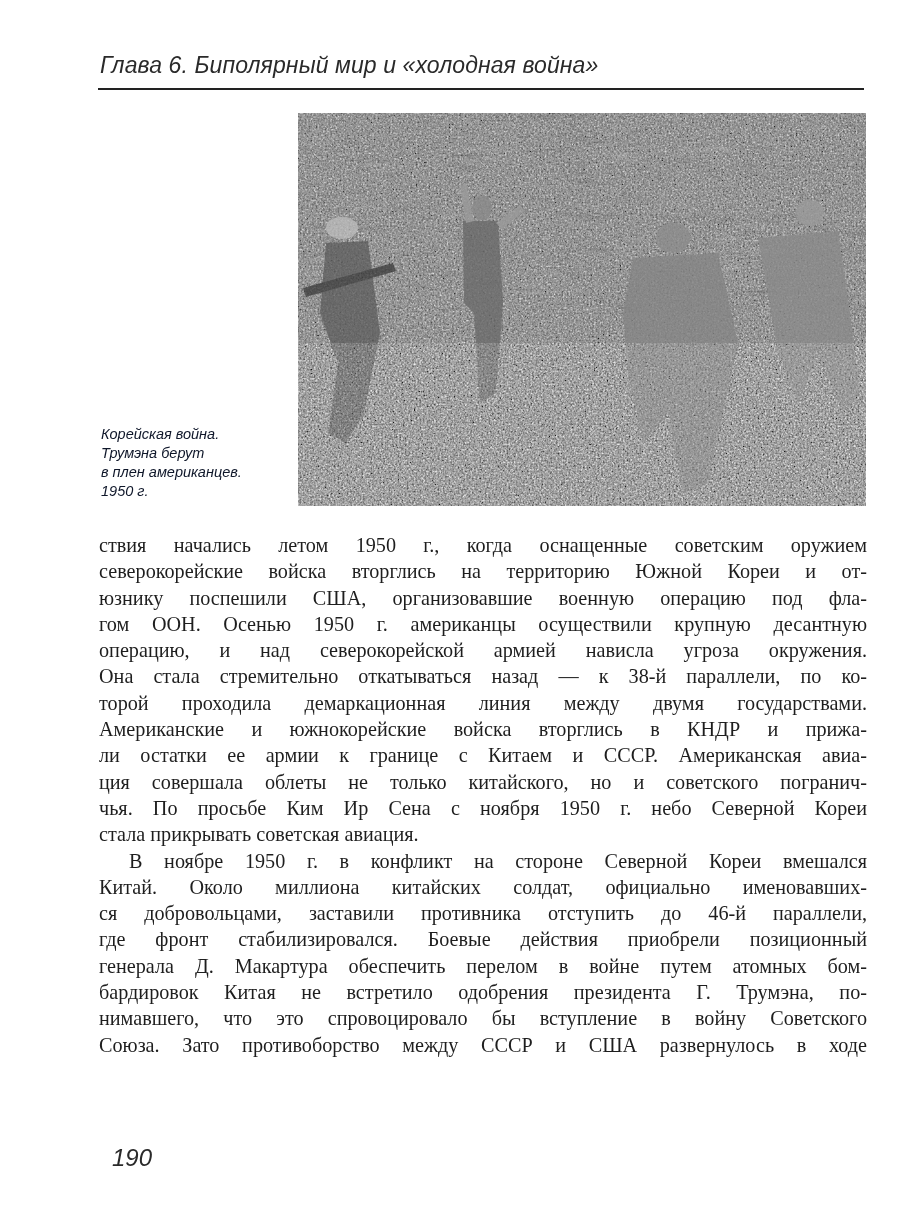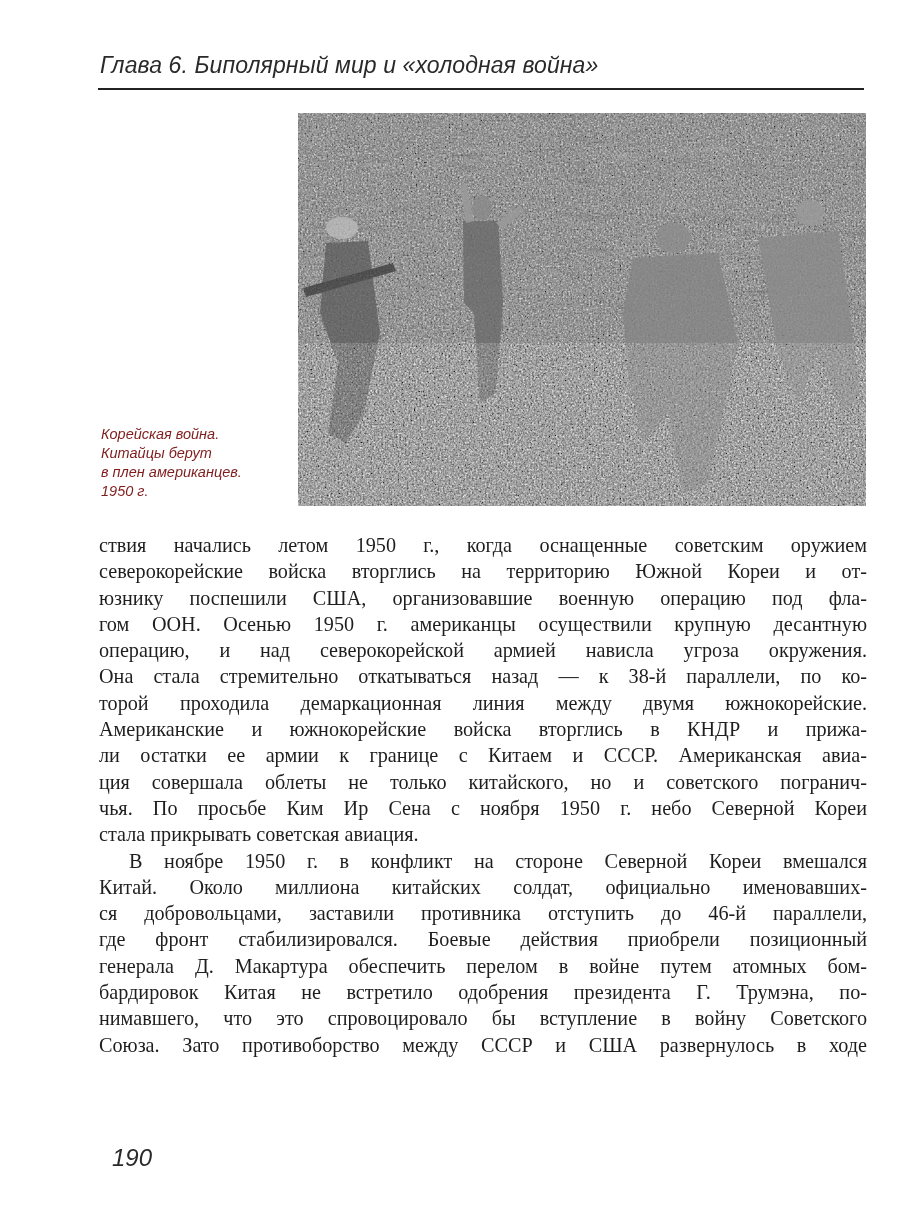--- a/index.html
+++ b/index.html
@@ -14,21 +14,21 @@
     background: #222;
   }
   .photo {
     position: absolute; left: 298px; top: 113px; width: 568px; height: 393px;
     overflow: hidden; background: #7a7a7a;
   }
   .photo svg { display: block; width: 100%; height: 100%; }
   .caption {
     position: absolute; left: 101px; top: 425px; width: 190px;
     font-family: "Liberation Sans", sans-serif; font-style: italic;
-    font-size: 14.5px; line-height: 19px; color: #7f1d1d;
+    font-size: 14.5px; line-height: 19px; color: #0f172a;
   }
   .caption div { white-space: nowrap; }
   .body-text {
     position: absolute; left: 99px; top: 532px; width: 768px;
     font-family: Liberation Serif, serif; font-size: 20.2px; line-height: 26.3px;
     color: #1e1e1e;
   }
   .body-text .line { white-space: nowrap; text-align: justify; text-align-last: justify; height: 26.3px; }
   .body-text .line.last { text-align-last: left; }
   .body-text .line.indent { padding-left: 30px; }
@@ -86,33 +86,33 @@
     <g opacity="0.8">
       <ellipse cx="512" cy="100" rx="14" ry="13" fill="#9a9a9a"></ellipse>
       <path d="M460 125 L540 118 L552 200 L562 280 L545 300 L520 240 L500 290 L480 240 L470 180 Z" fill="#8a8a8a"></path>
     </g>
     <rect x="0" y="230" width="568" height="163" filter="url(#grain)" opacity="0.55"></rect>
   </svg>
 </div>
 
 <div class="caption">
   <div>Корейская война.</div>
-  <div>Китайцы берут</div>
+  <div>Трумэна берут</div>
   <div>в плен американцев.</div>
   <div>1950 г.</div>
 </div>
 
 <div class="body-text">
   <div class="line">ствия начались летом 1950 г., когда оснащенные советским оружием</div>
   <div class="line">северокорейские войска вторглись на территорию Южной Кореи и от-</div>
   <div class="line">юзнику поспешили США, организовавшие военную операцию под фла-</div>
   <div class="line">гом ООН. Осенью 1950 г. американцы осуществили крупную десантную</div>
   <div class="line">операцию, и над северокорейской армией нависла угроза окружения.</div>
   <div class="line">Она стала стремительно откатываться назад — к 38-й параллели, по ко-</div>
-  <div class="line">торой проходила демаркационная линия между двумя южнокорейские.</div>
+  <div class="line">торой проходила демаркационная линия между двумя государствами.</div>
   <div class="line">Американские и южнокорейские войска вторглись в КНДР и прижа-</div>
   <div class="line">ли остатки ее армии к границе с Китаем и СССР. Американская авиа-</div>
   <div class="line">ция совершала облеты не только китайского, но и советского погранич-</div>
   <div class="line">чья. По просьбе Ким Ир Сена с ноября 1950 г. небо Северной Кореи</div>
   <div class="line last">стала прикрывать советская авиация.</div>
   <div class="line indent">В ноябре 1950 г. в конфликт на стороне Северной Кореи вмешался</div>
   <div class="line">Китай. Около миллиона китайских солдат, официально именовавших-</div>
   <div class="line">ся добровольцами, заставили противника отступить до 46-й параллели,</div>
   <div class="line">где фронт стабилизировался. Боевые действия приобрели позиционный</div>
   <div class="line">генерала Д. Макартура обеспечить перелом в войне путем атомных бом-</div>

